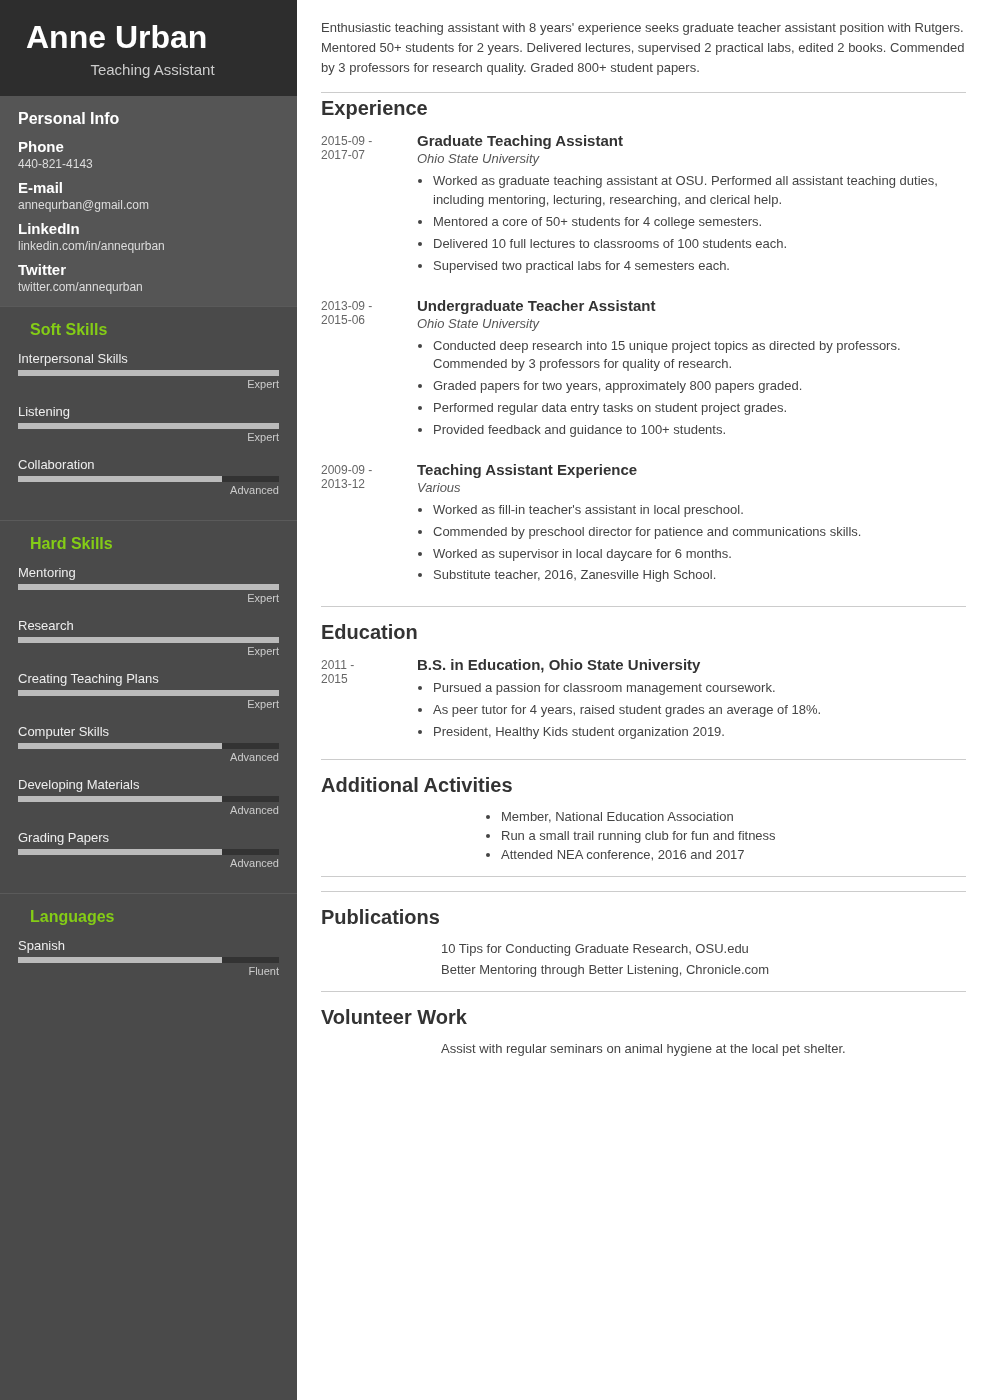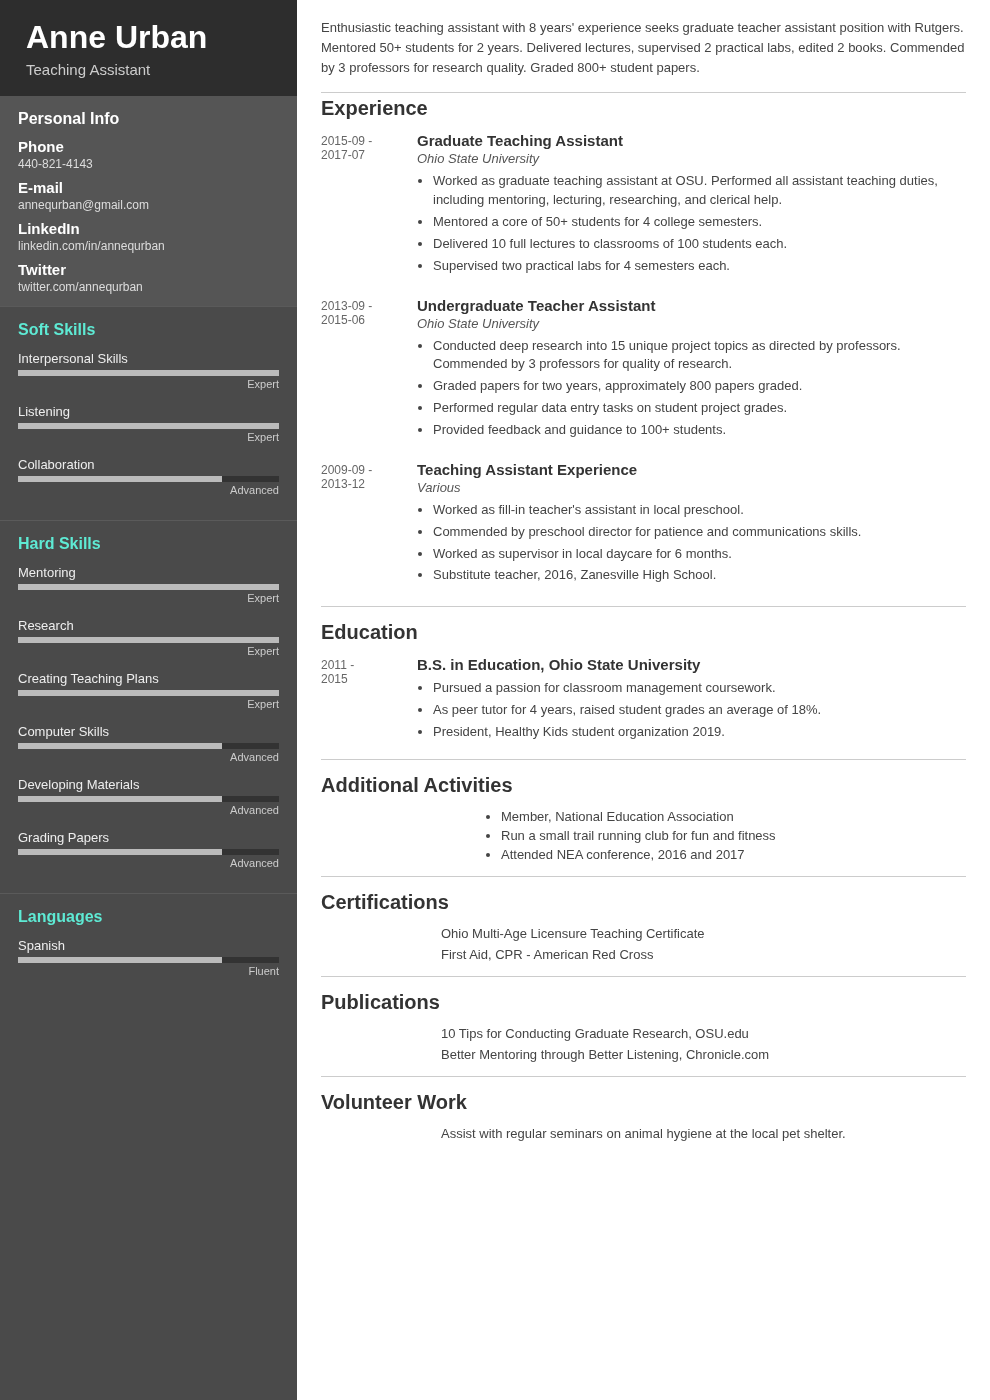--- a/index.html
+++ b/index.html
@@ -32,32 +32,34 @@
       font-weight: bold;
       color: #fff;
       line-height: 1.1;
       margin-bottom: 6px;
     }
 
     .sidebar-title {
       font-size: 15px;
       color: #ccc;
       font-weight: normal;
+      text-align: center;
     }
 
     .sidebar-section {
       padding: 14px 18px 10px 18px;
       border-top: 1px solid #5a5a5a;
     }
 
     .sidebar-section-title {
       font-size: 16px;
       font-weight: bold;
-      color: #5eead4;
+      color: #84cc16;
       margin-bottom: 12px;
+      margin-left: 12px;
     }
 
     .personal-section {
       background: #555;
       padding: 14px 18px 12px 18px;
     }
 
     .personal-section-title {
       font-size: 16px;
       font-weight: bold;
@@ -450,27 +452,20 @@
     <div class="section-title">Additional Activities</div>
     <ul class="activities-list" id="activities-container">
         <li>Member, National Education Association</li>
         <li>Run a small trail running club for fun and fitness</li>
         <li>Attended NEA conference, 2016 and 2017</li>
       </ul>
   </div>
 
   <hr class="section-divider">
 
-  <div>
-    <div class="section-title">Certifications</div>
-    <div class="cert-block" id="certifications-container">
-        <div class="cert-item">Ohio Multi-Age Licensure Teaching Certificate</div>
-        <div class="cert-item">First Aid, CPR - American Red Cross</div>
-      </div>
-  </div>
 
   <hr class="section-divider">
 
   <div>
     <div class="section-title">Publications</div>
     <div class="pub-block" id="publications-container">
         <div class="pub-item">10 Tips for Conducting Graduate Research, OSU.edu</div>
         <div class="pub-item">Better Mentoring through Better Listening, Chronicle.com</div>
       </div>
   </div>

